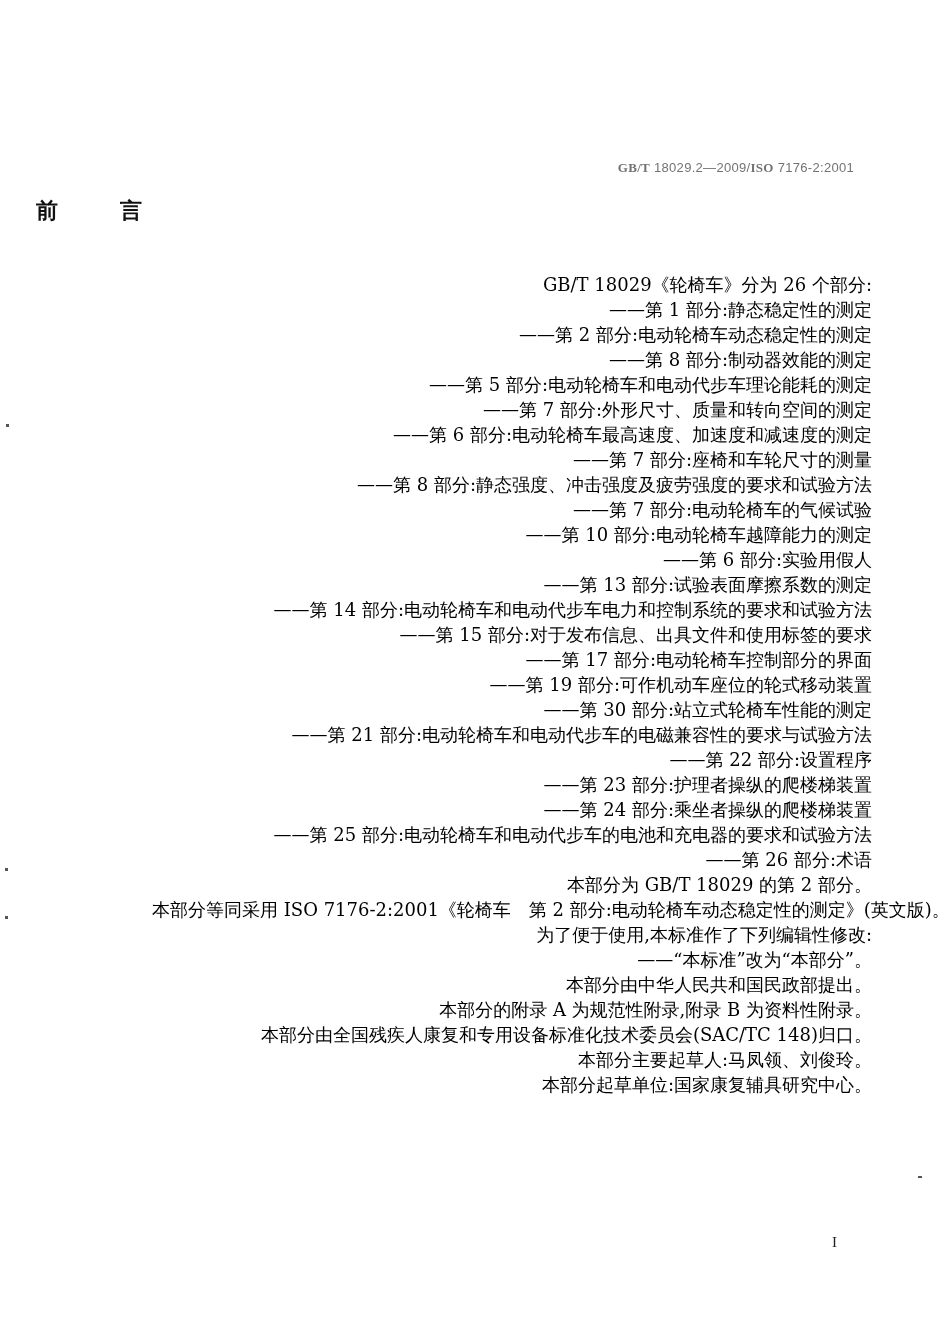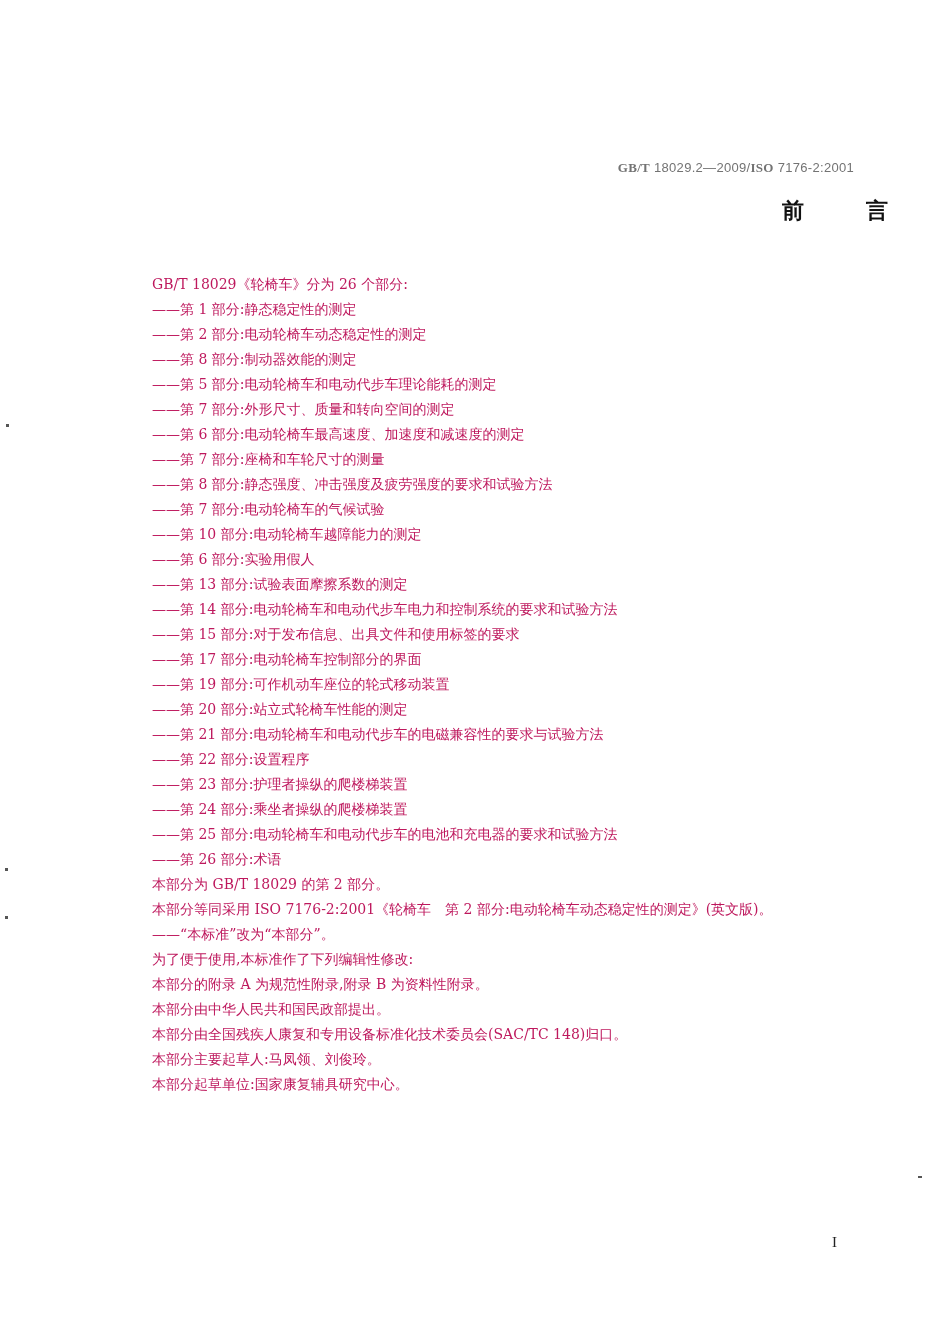--- a/index.html
+++ b/index.html
@@ -8,28 +8,29 @@
       font-family: "DejaVu Serif", "Liberation Serif", serif;
       color: #1a1a1a;
     }
     .header-code {
       position: absolute; top: 112px; right: 96px;
       font-family: "Liberation Sans", "DejaVu Sans", sans-serif;
       font-size: 13px; letter-spacing: 0.3px; color: #737373; margin-top: 48px;
     }
     .header-code b { font-family: "Liberation Serif", "DejaVu Serif", serif; font-weight: bold; }
     .title {
-      position: absolute; top: 196px; left: 0; width: 950px; text-align: right;
+      position: absolute; top: 196px; left: 0; width: 950px; text-align: left;
       font-family: "DejaVu Sans", sans-serif; font-weight: bold; font-size: 22px;
       letter-spacing: 62px; padding-left: 36px; box-sizing: border-box; color: #111;
     }
     .body-text { position: absolute; top: 272px; left: 152px; width: 720px; }
     .line {
-      height: 25px; line-height: 25px; font-size: 14px; white-space: nowrap;
-      color: #be185d;
+      height: 25px; line-height: 25px; font-size: 18px; white-space: nowrap;
+      color: #000000;
+      text-align: right;
     }
     .page-no {
       position: absolute; top: 1234px; left: 832px;
       font-family: "Liberation Serif", serif; font-size: 15px; color: #222;
     }
     .speck { position: absolute; background: #555; width: 3px; height: 3px; }
   </style>
 </head>
 <body>
 
@@ -53,35 +54,35 @@
     <div class="line">——第 7 部分:座椅和车轮尺寸的测量</div>
     <div class="line">——第 8 部分:静态强度、冲击强度及疲劳强度的要求和试验方法</div>
     <div class="line">——第 7 部分:电动轮椅车的气候试验</div>
     <div class="line">——第 10 部分:电动轮椅车越障能力的测定</div>
     <div class="line">——第 6 部分:实验用假人</div>
     <div class="line">——第 13 部分:试验表面摩擦系数的测定</div>
     <div class="line">——第 14 部分:电动轮椅车和电动代步车电力和控制系统的要求和试验方法</div>
     <div class="line">——第 15 部分:对于发布信息、出具文件和使用标签的要求</div>
     <div class="line">——第 17 部分:电动轮椅车控制部分的界面</div>
     <div class="line">——第 19 部分:可作机动车座位的轮式移动装置</div>
-    <div class="line">——第 20 部分:站立式轮椅车性能的测定</div>
+    <div class="line">——第 30 部分:站立式轮椅车性能的测定</div>
     <div class="line">——第 21 部分:电动轮椅车和电动代步车的电磁兼容性的要求与试验方法</div>
     <div class="line">——第 22 部分:设置程序</div>
     <div class="line">——第 23 部分:护理者操纵的爬楼梯装置</div>
     <div class="line">——第 24 部分:乘坐者操纵的爬楼梯装置</div>
     <div class="line">——第 25 部分:电动轮椅车和电动代步车的电池和充电器的要求和试验方法</div>
     <div class="line">——第 26 部分:术语</div>
   </div>
   <div>
     <div class="line">本部分为 GB/T 18029 的第 2 部分。</div>
     <div class="line">本部分等同采用 ISO 7176-2:2001《轮椅车　第 2 部分:电动轮椅车动态稳定性的测定》(英文版)。</div>
+    <div class="line">为了便于使用,本标准作了下列编辑性修改:</div>
     <div class="line">——“本标准”改为“本部分”。</div>
-    <div class="line">为了便于使用,本标准作了下列编辑性修改:</div>
+    <div class="line">本部分由中华人民共和国民政部提出。</div>
     <div class="line">本部分的附录 A 为规范性附录,附录 B 为资料性附录。</div>
-    <div class="line">本部分由中华人民共和国民政部提出。</div>
     <div class="line">本部分由全国残疾人康复和专用设备标准化技术委员会(SAC/TC 148)归口。</div>
     <div class="line">本部分主要起草人:马凤领、刘俊玲。</div>
     <div class="line">本部分起草单位:国家康复辅具研究中心。</div>
   </div>
 </div>
 
 <div class="page-no">I</div>
 
 <div class="speck" style="left:6px; top:424px;"></div>
 <div class="speck" style="left:5px; top:868px;"></div>

